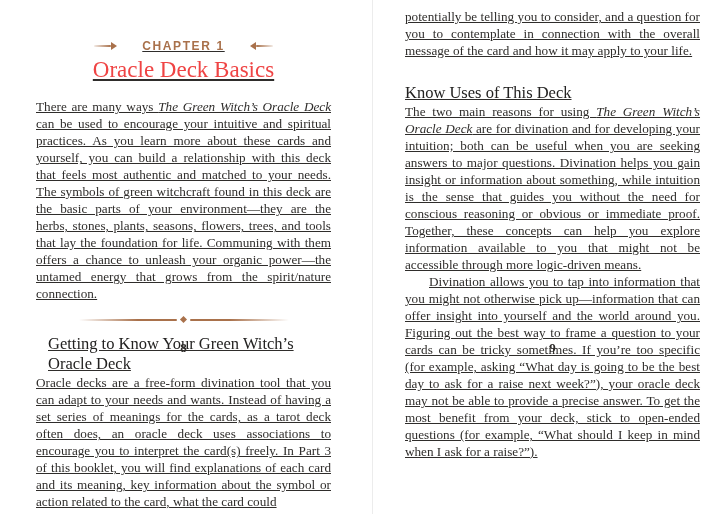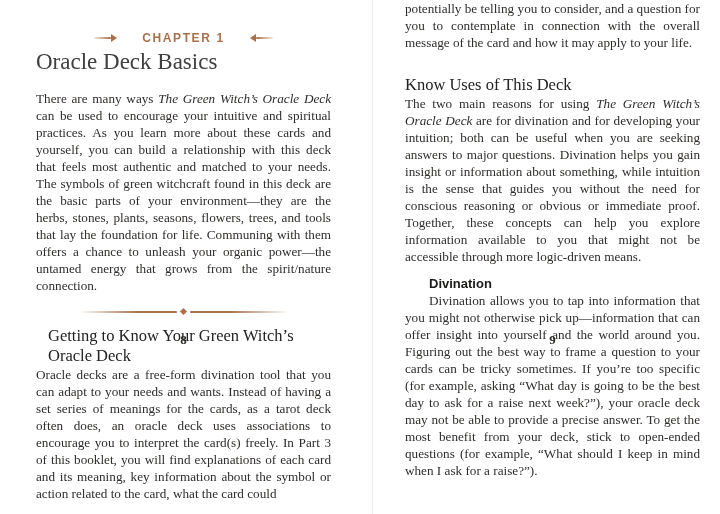--- a/index.html
+++ b/index.html
@@ -9,21 +9,21 @@
     font-family:"Liberation Serif", serif;
     color:#2f2d2b;
     position:relative;
     overflow:hidden;
   }
   .spread{position:absolute;inset:0;background:#fff;}
   .gutter{
     position:absolute;left:372px;top:0;width:1px;height:514px;
     background:#ececec;
   }
-  .page{position:absolute;top:0;height:390px;width:295px;}
+  .page{position:absolute;top:8px;height:390px;width:295px;text-decoration:underline;}
   .page-left{left:36px;}
   .page-right{left:405px;}
 
   
   .chapter-row{
     margin-top:31px;
     display:flex;align-items:center;justify-content:center;gap:25px;
   }
   .chapter-label{
     font-family:"Liberation Sans", sans-serif;
@@ -32,23 +32,23 @@
   }
   .chap-arrow{display:flex;align-items:center;}
   .chap-line{width:17px;height:2px;border-radius:1px;}
   .chap-line.l{background:linear-gradient(to right, rgba(169,113,75,0.15), #a9714b);}
   .chap-line.r{background:linear-gradient(to left, rgba(169,113,75,0.15), #a9714b);}
   .tri-right{width:0;height:0;border-left:6px solid #a9714b;border-top:4px solid transparent;border-bottom:4px solid transparent;}
   .tri-left{width:0;height:0;border-right:6px solid #a9714b;border-top:4px solid transparent;border-bottom:4px solid transparent;}
 
   .chapter-title{
     margin-top:4px;
-    text-align:left;
+    text-align:center;
     font-size:23px;line-height:26px;
-    color:#404040;
+    color:#ef4444;
     font-weight:normal;
   }
 
   p.body{
     margin:0;
     font-size:13.2px;line-height:17px;
     text-align:justify;
     color:#2f2d2b;
   }
   .intro{margin-top:14px;}
@@ -132,19 +132,18 @@
   </div>
 
   <div class="page page-right">
 
     <p class="body continuation">potentially be telling you to consider, and a question for you to contemplate in connection with the overall message of the card and how it may apply to your life.</p>
 
     <h2 class="main-heading">Know Uses of This Deck</h2>
 
     <p class="body main-body"><span>The two main reasons for using </span><em>The Green Witch’s Oracle Deck</em><span> are for divination and for developing your intuition; both can be useful when you are seeking answers to major questions. Divination helps you gain insight or information about something, while intuition is the sense that guides you without the need for conscious reasoning or obvious or immediate proof. Together, these concepts can help you explore information available to you that might not be accessible through more logic-driven means.</span></p>
 
-    <h3 class="sub-heading">Divination</h3>
 
     <p class="body indented-first">Divination allows you to tap into information that you might not otherwise pick up—information that can offer insight into yourself and the world around you. Figuring out the best way to frame a question to your cards can be tricky sometimes. If you’re too specific (for example, asking “What day is going to be the best day to ask for a raise next week?”), your oracle deck may not be able to provide a precise answer. To get the most benefit from your deck, stick to open-ended questions (for example, “What should I keep in mind when I ask for a raise?”).</p>
 
     <div class="page-number">9</div>
   </div>
 </div>
 
 </body></html>

